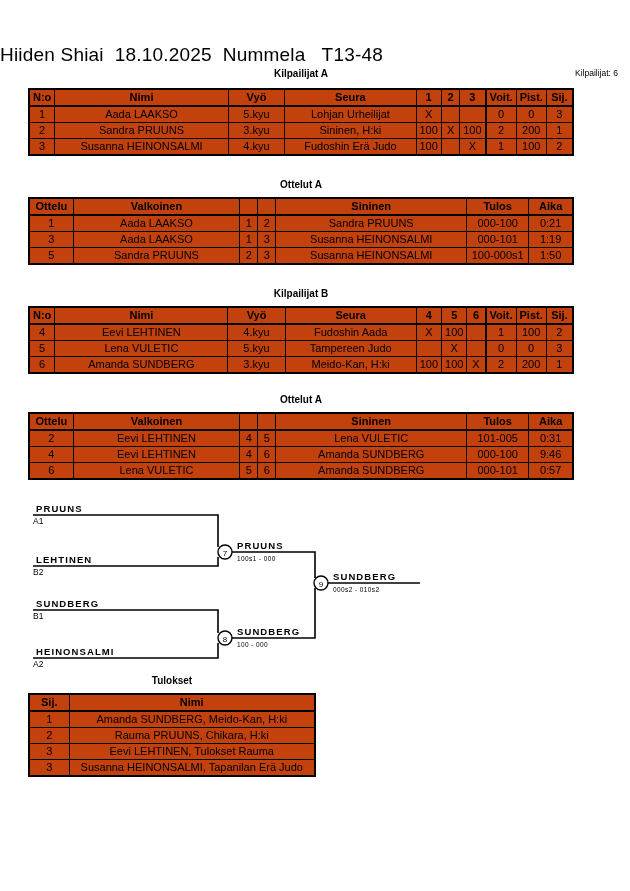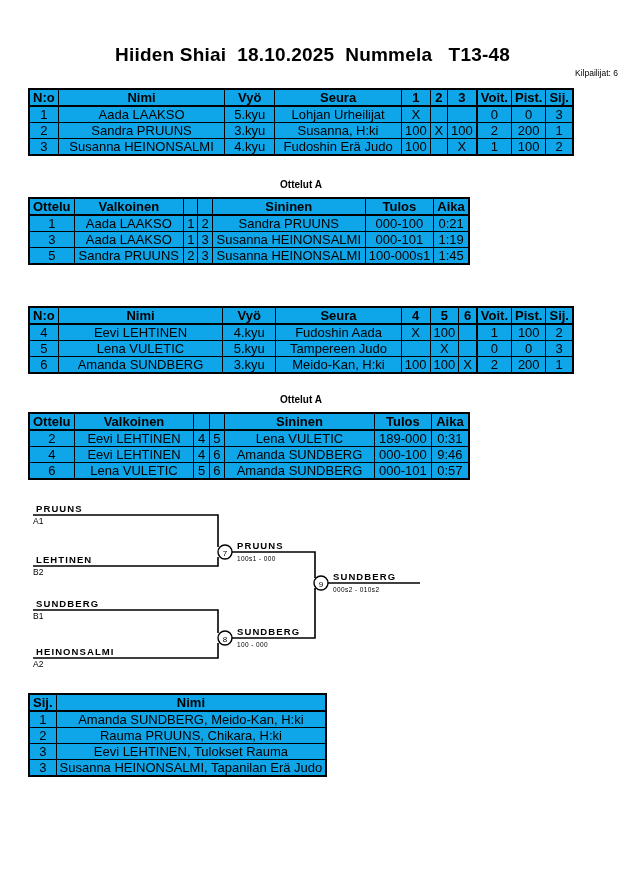--- a/index.html
+++ b/index.html
@@ -9,44 +9,44 @@
     background: #ffffff;
     font-family: "Liberation Sans", sans-serif;
     color: #000000;
     overflow: hidden;
   }
   .page { position: relative; width: 630px; height: 891px; }
 
   
   .title {
     position: absolute; left: 0; top: 44px; width: 510px;
-    text-align: right;
-    font-size: 19px; font-weight: bold; letter-spacing: 0.2px;
+    text-align: left;
+    font-size: 19px; font-weight: normal; letter-spacing: 0.2px;
     white-space: pre;
   }
   .entrants {
     position: absolute; right: 12px; top: 68px;
     font-size: 8.5px; font-weight: normal; color: #000;
   }
   .section-title {
     position: absolute; width: 630px; left: 0;
     text-align: center;
     font-size: 10px; font-weight: bold;
   }
   
   .section-title.tbl-a { left: 28px; width: 546px; }
   .section-title.narrow { left: 28px; width: 288px; }
 
   
   table.grid {
     position: absolute;
     border-collapse: collapse;
     border: 2px solid #000;
-    background: #0ea5e9;
-    font-size: 13px;
+    background: #c2410c;
+    font-size: 11px;
   }
   table.grid th, table.grid td {
     border: 1px solid #000;
     padding: 0 3px;
     height: 16px;
     font-weight: normal;
     line-height: 15px;
     white-space: nowrap;
     overflow: hidden;
   }
@@ -66,21 +66,21 @@
   .tbl-kilp col.no    { width: 24px; }
   .tbl-kilp col.nimi  { width: 180px; }
   .tbl-kilp col.vyo   { width: 60px; }
   .tbl-kilp col.seura { width: 136px; }
   .tbl-kilp col.mini  { width: 19px; }
   .tbl-kilp col.voit  { width: 28px; }
   .tbl-kilp col.pist  { width: 30px; }
   .tbl-kilp col.sij   { width: 27px; }
 
   
-  .tbl-ott { left: 28px; width: 442px; padding-left: 28px; }
+  .tbl-ott { left: 28px; width: 546px; padding-left: 28px; }
   .tbl-ott col.ottelu { width: 44px; }
   .tbl-ott col.valk   { width: 166px; }
   .tbl-ott col.n1     { width: 18px; }
   .tbl-ott col.n2     { width: 18px; }
   .tbl-ott col.sin    { width: 190px; }
   .tbl-ott col.tulos  { width: 62px; }
   .tbl-ott col.aika   { width: 44px; }
 
   
   .tbl-tulos { left: 28px; width: 288px; }
@@ -108,20 +108,21 @@
   }
 </style>
 </head>
 <body>
 
 <div class="page">
 
   <div class="title">Hiiden Shiai  18.10.2025  Nummela   T13-48</div>
   <div class="entrants">Kilpailijat: 6</div>
 
+  <div class="section-title tbl-a" style="top:68px;">Kilpailijat A</div>
   <table class="grid tbl-kilp" style="top:88px;">
     <colgroup>
       <col class="no">
         <col class="nimi">
         <col class="vyo">
         <col class="seura">
       <col class="mini">
         <col class="mini">
         <col class="mini">
       <col class="voit">
@@ -152,21 +153,21 @@
         <td class="c"></td>
         <td class="c"></td>
         <td class="c thickl">0</td>
         <td class="c">0</td>
         <td class="c">3</td>
       </tr>
       <tr>
         <td class="c">2</td>
         <td class="l">Sandra PRUUNS</td>
         <td class="c">3.kyu</td>
-        <td class="l">Susanna, H:ki</td>
+        <td class="l">Sininen, H:ki</td>
         <td class="c">100</td>
         <td class="c">X</td>
         <td class="c">100</td>
         <td class="c thickl">2</td>
         <td class="c">200</td>
         <td class="c">1</td>
       </tr>
       <tr>
         <td class="c">3</td>
         <td class="l">Susanna HEINONSALMI</td>
@@ -223,25 +224,26 @@
         <td class="c">000-101</td>
         <td class="c">1:19</td>
       </tr>
       <tr>
         <td class="c">5</td>
         <td class="l b">Sandra PRUUNS</td>
         <td class="c">2</td>
         <td class="c">3</td>
         <td class="l">Susanna HEINONSALMI</td>
         <td class="c">100-000s1</td>
-        <td class="c">1:45</td>
+        <td class="c">1:50</td>
       </tr>
     </tbody>
   </table>
 
+  <div class="section-title tbl-a" style="top:288px;">Kilpailijat B</div>
   <table class="grid tbl-kilp" style="top:306px;">
     <colgroup>
       <col class="no">
         <col class="nimi">
         <col class="vyo">
         <col class="seura">
       <col class="mini">
         <col class="mini">
         <col class="mini">
       <col class="voit">
@@ -324,21 +326,21 @@
         <th>Aika</th>
       </tr>
     </thead>
     <tbody>
       <tr>
         <td class="c">2</td>
         <td class="l b">Eevi LEHTINEN</td>
         <td class="c">4</td>
         <td class="c">5</td>
         <td class="l">Lena VULETIC</td>
-        <td class="c">189-000</td>
+        <td class="c">101-005</td>
         <td class="c">0:31</td>
       </tr>
       <tr>
         <td class="c">4</td>
         <td class="l">Eevi LEHTINEN</td>
         <td class="c">4</td>
         <td class="c">6</td>
         <td class="l b">Amanda SUNDBERG</td>
         <td class="c">000-100</td>
         <td class="c">9:46</td>
@@ -394,20 +396,21 @@
 
       <text x="237" y="54" class="bk-name">PRUUNS</text>
       <text x="237" y="66" class="bk-score">100s1 - 000</text>
       <text x="237" y="140" class="bk-name">SUNDBERG</text>
       <text x="237" y="152" class="bk-score">100 - 000</text>
       <text x="333" y="85" class="bk-name">SUNDBERG</text>
       <text x="333" y="97" class="bk-score">000s2 - 010s2</text>
     </svg>
   </div>
 
+  <div class="section-title narrow" style="top:675px;">Tulokset</div>
   <table class="grid tbl-tulos" style="top:693px;">
     <colgroup>
         <col class="sij">
         <col class="nimi">
       </colgroup>
     <thead>
       <tr>
         <th>Sij.</th>
         <th>Nimi</th>
       </tr>

